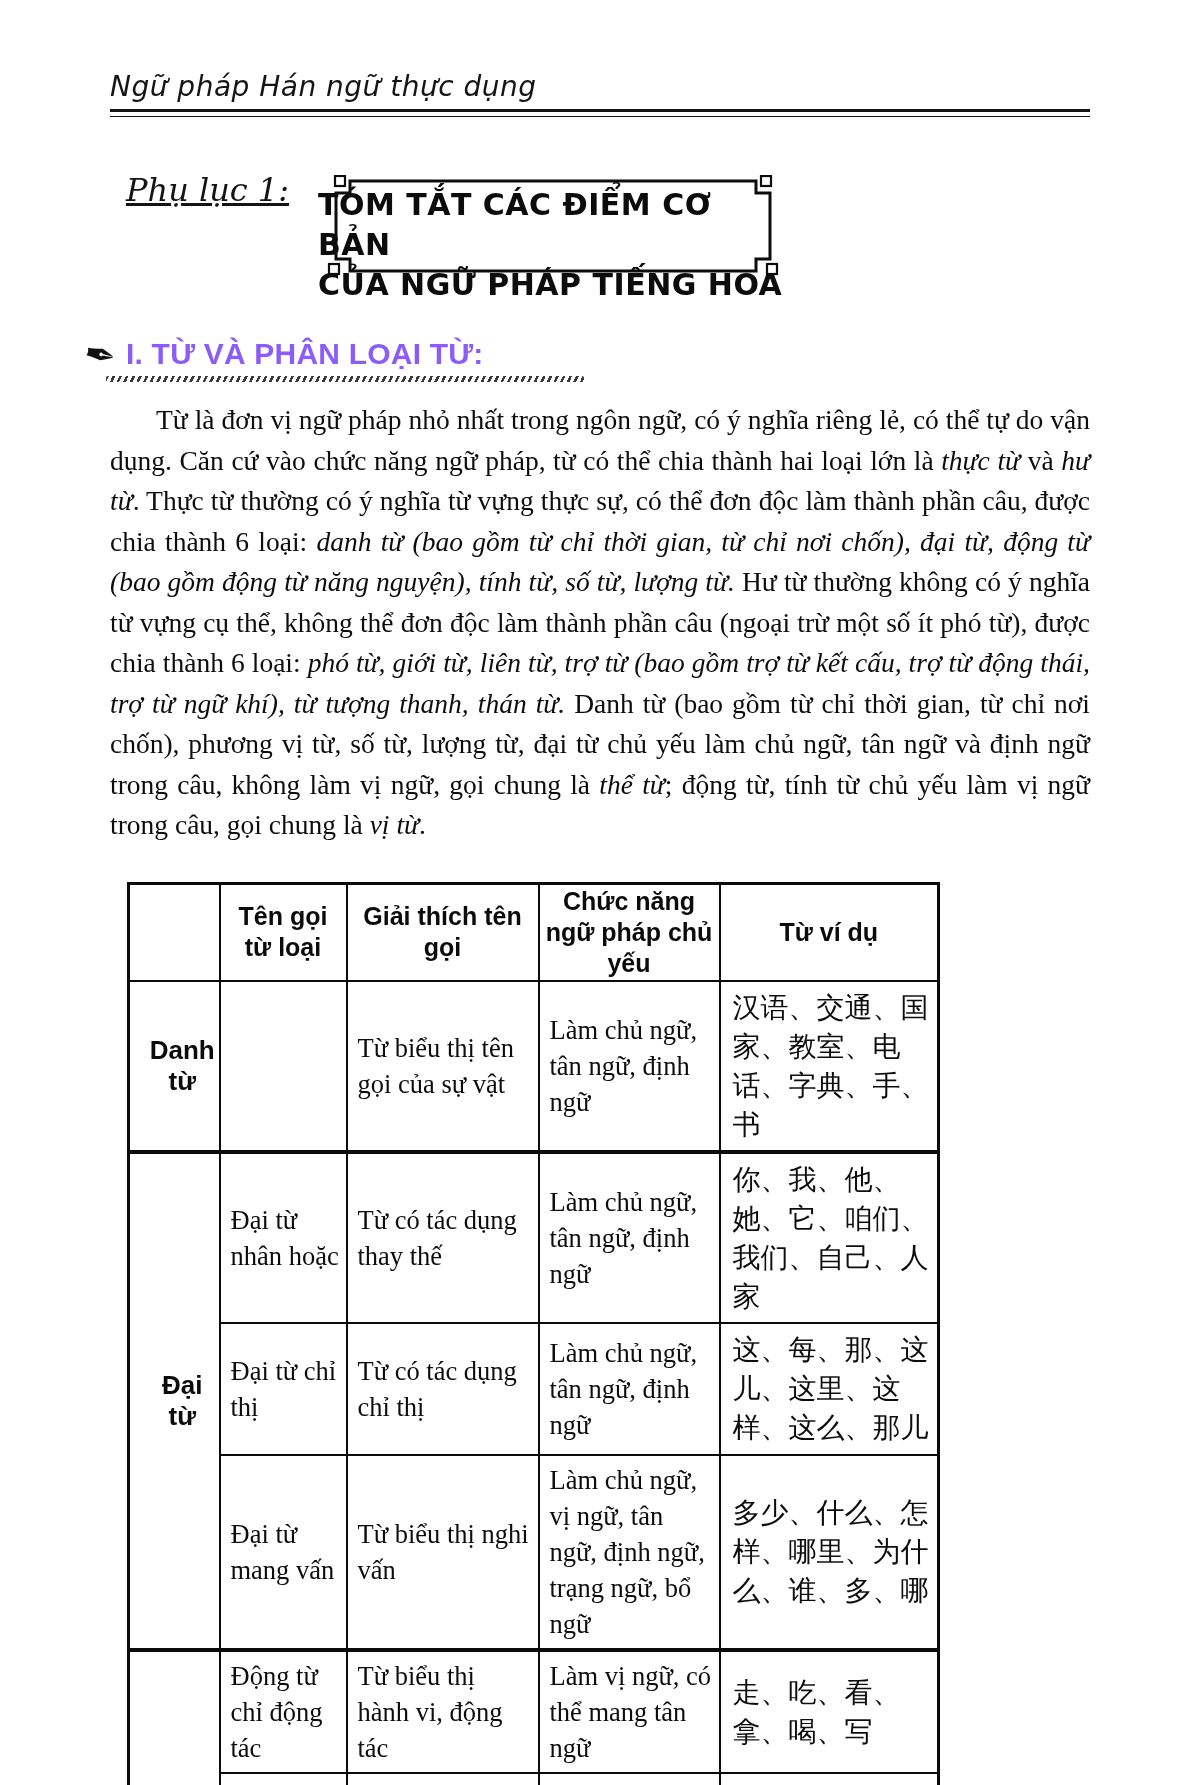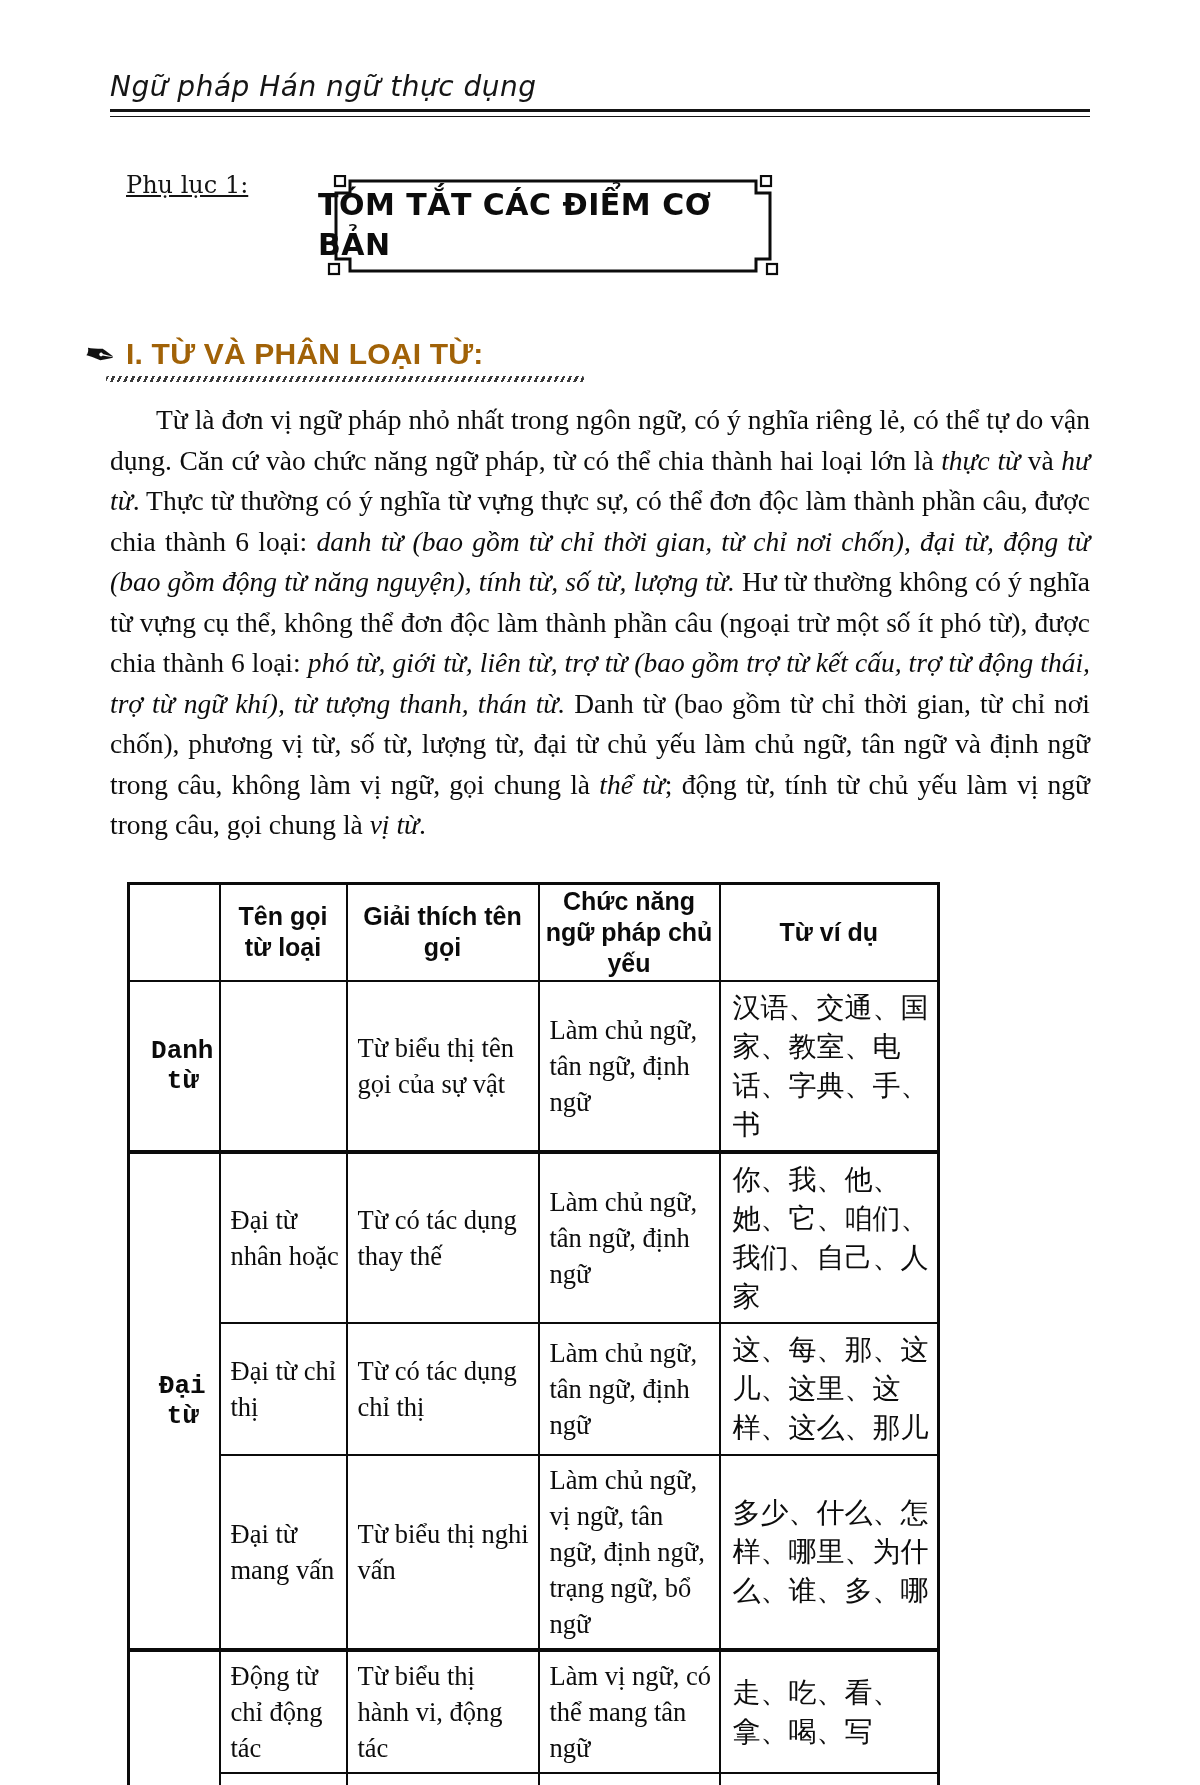--- a/index.html
+++ b/index.html
@@ -25,21 +25,22 @@
     margin:6px 110px 0 110px;
     height:4px;
     border-top:3px solid #151515;
     border-bottom:1px solid #151515;
   }
   
   .appendix-row{position:relative;height:158px;margin:34px 110px 0 110px;}
   .appendix-label{
     position:absolute;left:16px;top:20px;
     font-family:"DejaVu Serif", serif;
-    font-size:24px;
+    font-style:italic;
+    font-size:32px;
     text-decoration:underline;
     color:#141414;
   }
   .plaque{position:absolute;left:208px;top:24px;width:470px;height:102px;}
   .plaque svg{position:absolute;left:0;top:0;}
   .plaque-text{
     position:absolute;left:0;top:10px;width:470px;
     font-family:"DejaVu Sans", sans-serif;
     font-weight:800;
     font-size:30px;
@@ -55,21 +56,21 @@
     display:inline-block;
     transform:rotate(12deg);
     color:#111;
   }
   .section-heading{
     margin-left:38px;
     font-family:"Liberation Sans", sans-serif;
     font-weight:bold;
     font-size:30px;
     letter-spacing:.2px;
-    color:#a16207;
+    color:#8b5cf6;
   }
   .heading-underline{
     margin:5px 0 0 18px;
     width:478px;height:6px;
     background:repeating-linear-gradient(115deg,#3a3a3a 0 2.5px,transparent 2.5px 6px);
     border-radius:2px;
   }
   
   .body-paragraph{
     margin:18px 110px 0 110px;
@@ -109,21 +110,21 @@
   .h-cell{
     font-family:"Liberation Sans", sans-serif;
     font-weight:bold;
     font-size:25px;
     line-height:31px;
     text-align:center;
     white-space:pre-line;
     color:#0b0b0b;
   }
   .c-label{
-    font-family:Liberation Mono, monospace;
+    font-family:Liberation Sans, sans-serif;
     font-weight:bold;
     font-size:26px;
     text-align:center;
     color:#0b0b0b;
     padding-left:17px;
   }
   .c-name,.c-explain,.c-func{
     font-size:26.5px;
     line-height:36px;
     padding:6px 6px 6px 10px;
@@ -150,20 +151,21 @@
     <div class="plaque">
       <svg width="470" height="102" viewBox="0 0 470 102">
         <path d="M 32 6 H 438 V 18 H 452 V 84 H 438 V 96 H 32 V 84 H 18 V 18 H 32 Z" fill="none" stroke="#0c0c0c" stroke-width="3"></path>
         <rect x="17" y="1" width="10" height="10" fill="#ffffff" stroke="#0c0c0c" stroke-width="2.2"></rect>
         <rect x="11" y="89" width="10" height="10" fill="#ffffff" stroke="#0c0c0c" stroke-width="2.2"></rect>
         <rect x="443" y="1" width="10" height="10" fill="#ffffff" stroke="#0c0c0c" stroke-width="2.2"></rect>
         <rect x="449" y="89" width="10" height="10" fill="#ffffff" stroke="#0c0c0c" stroke-width="2.2"></rect>
       </svg>
       <div class="plaque-text">
         <div>TÓM TẮT CÁC ĐIỂM CƠ BẢN</div>
+        <div>CỦA NGỮ PHÁP TIẾNG HOA</div>
       </div>
     </div>
   </div>
 
   <div class="section-heading-row">
     <span class="pen-icon">✒</span>
     <span class="section-heading">I. TỪ VÀ PHÂN LOẠI TỪ:</span>
     <div class="heading-underline"></div>
   </div>
 

